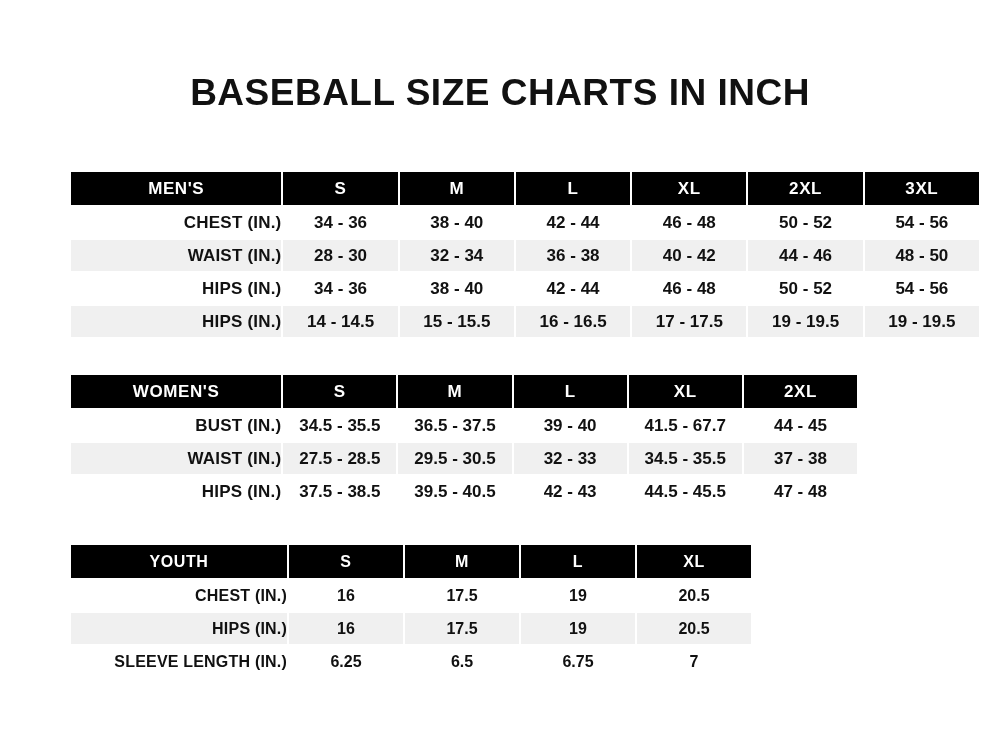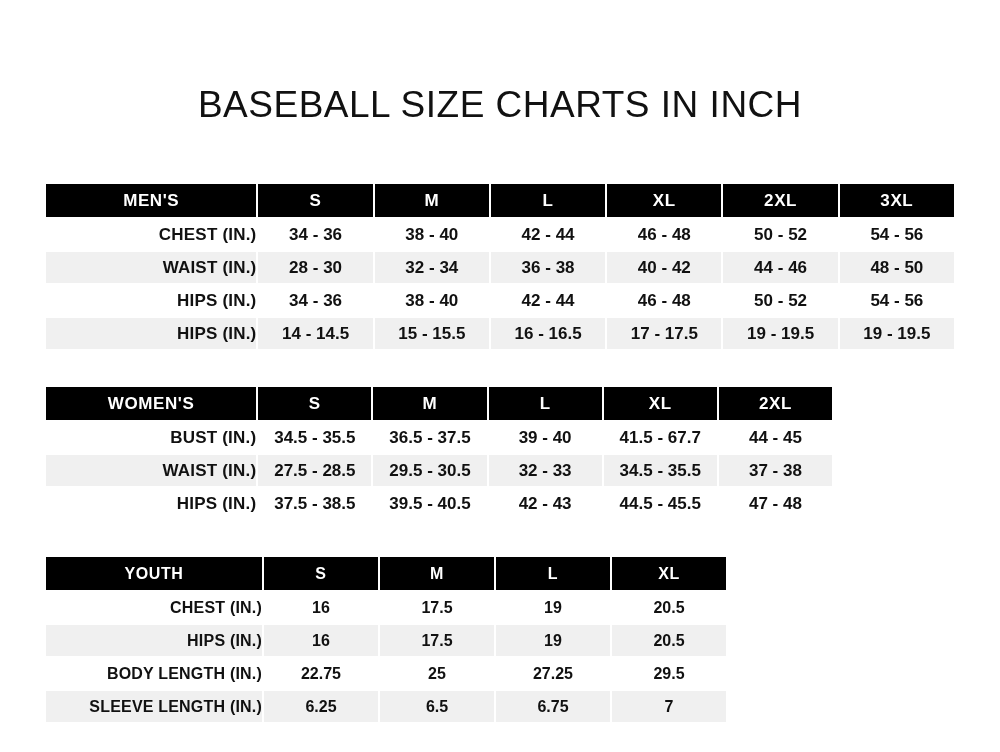--- a/index.html
+++ b/index.html
@@ -16,30 +16,30 @@
   }
   .page {
     position: relative;
     width: 1000px;
     height: 752px;
     box-sizing: border-box;
   }
   .title {
     text-align: center;
     font-size: 37px;
-    font-weight: normal;
+    font-weight: bold;
     letter-spacing: 0.5px;
-    margin: 12px;
+    margin: 0;
     padding-top: 72px;
     color: #111111;
   }
 
   .tables {
     margin-top: 56px;
-    padding-left: 44px;
+    padding-left: 69px;
     padding-right: 44px;
   }
 
   table {
     border-collapse: collapse;
     table-layout: fixed;
   }
 
   td, th {
     border: 2px solid #ffffff;
@@ -239,27 +239,20 @@
           <td>20.5</td>
         </tr>
         <tr>
           <td class="rowlabel">HIPS (IN.)</td>
           <td>16</td>
           <td>17.5</td>
           <td>19</td>
           <td>20.5</td>
         </tr>
         <tr>
-          <td class="rowlabel">BODY LENGTH (IN.)</td>
-          <td>22.75</td>
-          <td>25</td>
-          <td>27.25</td>
-          <td>29.5</td>
-        </tr>
-        <tr>
           <td class="rowlabel">SLEEVE LENGTH (IN.)</td>
           <td>6.25</td>
           <td>6.5</td>
           <td>6.75</td>
           <td>7</td>
         </tr>
       </tbody>
     </table>
 
   </div>

